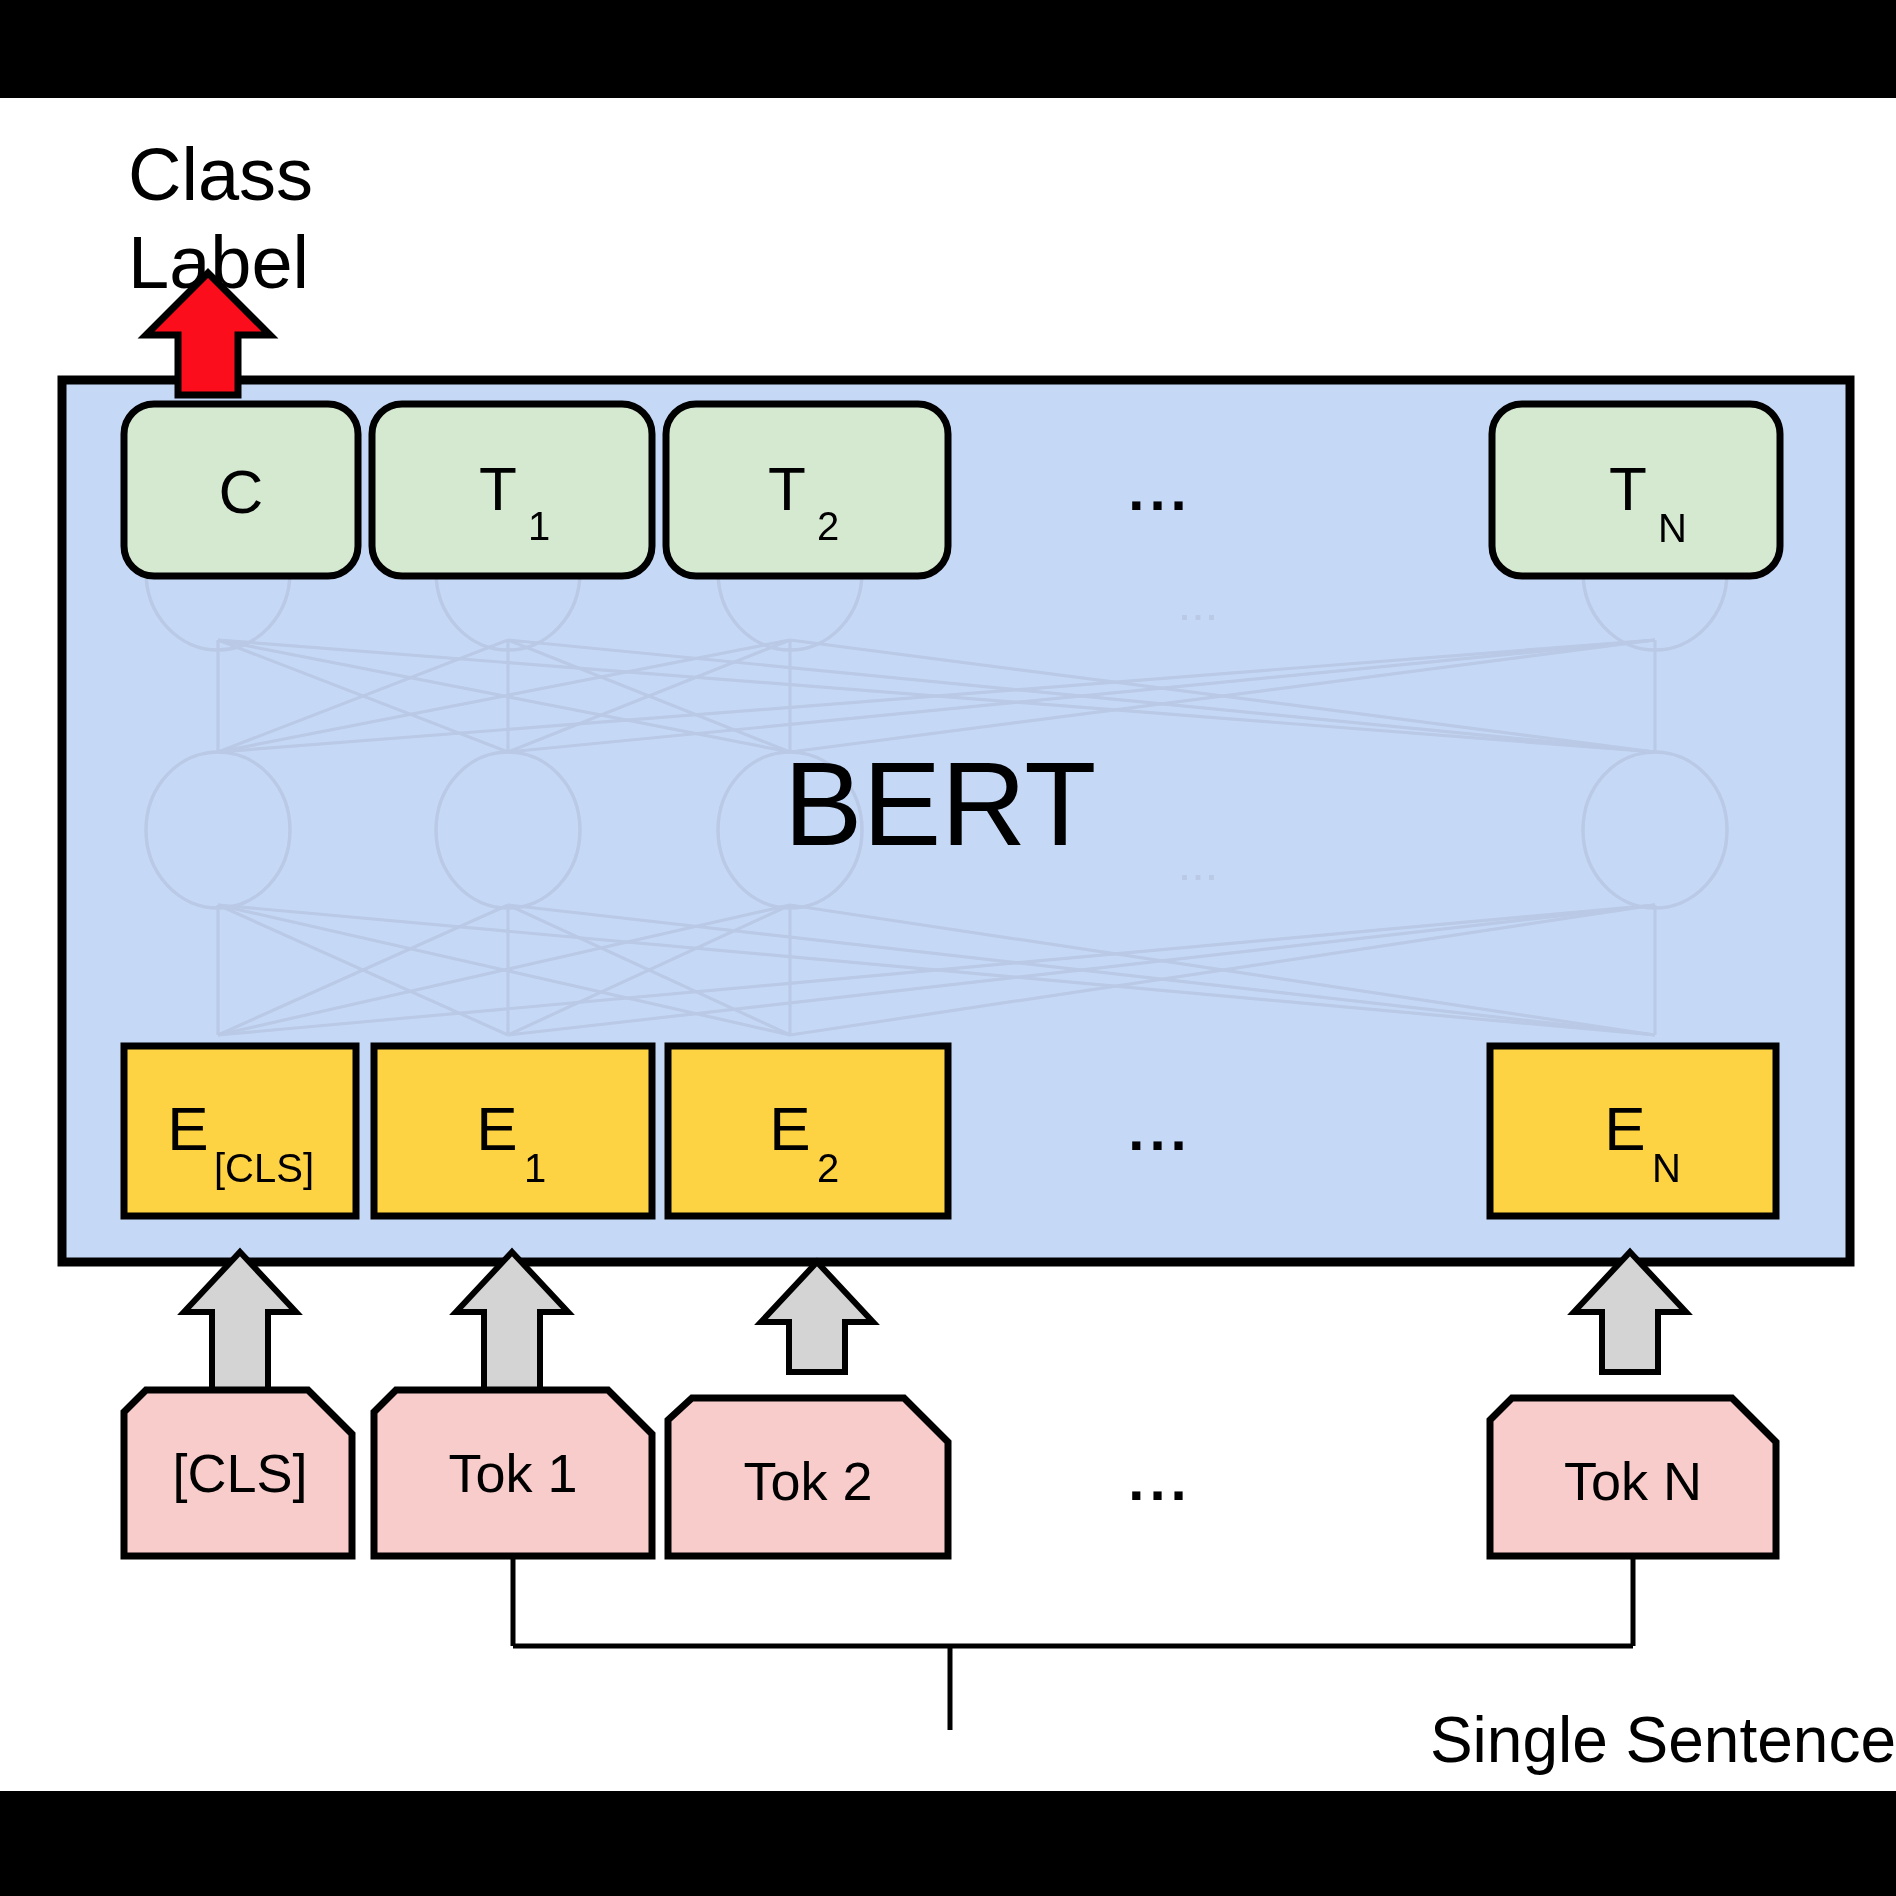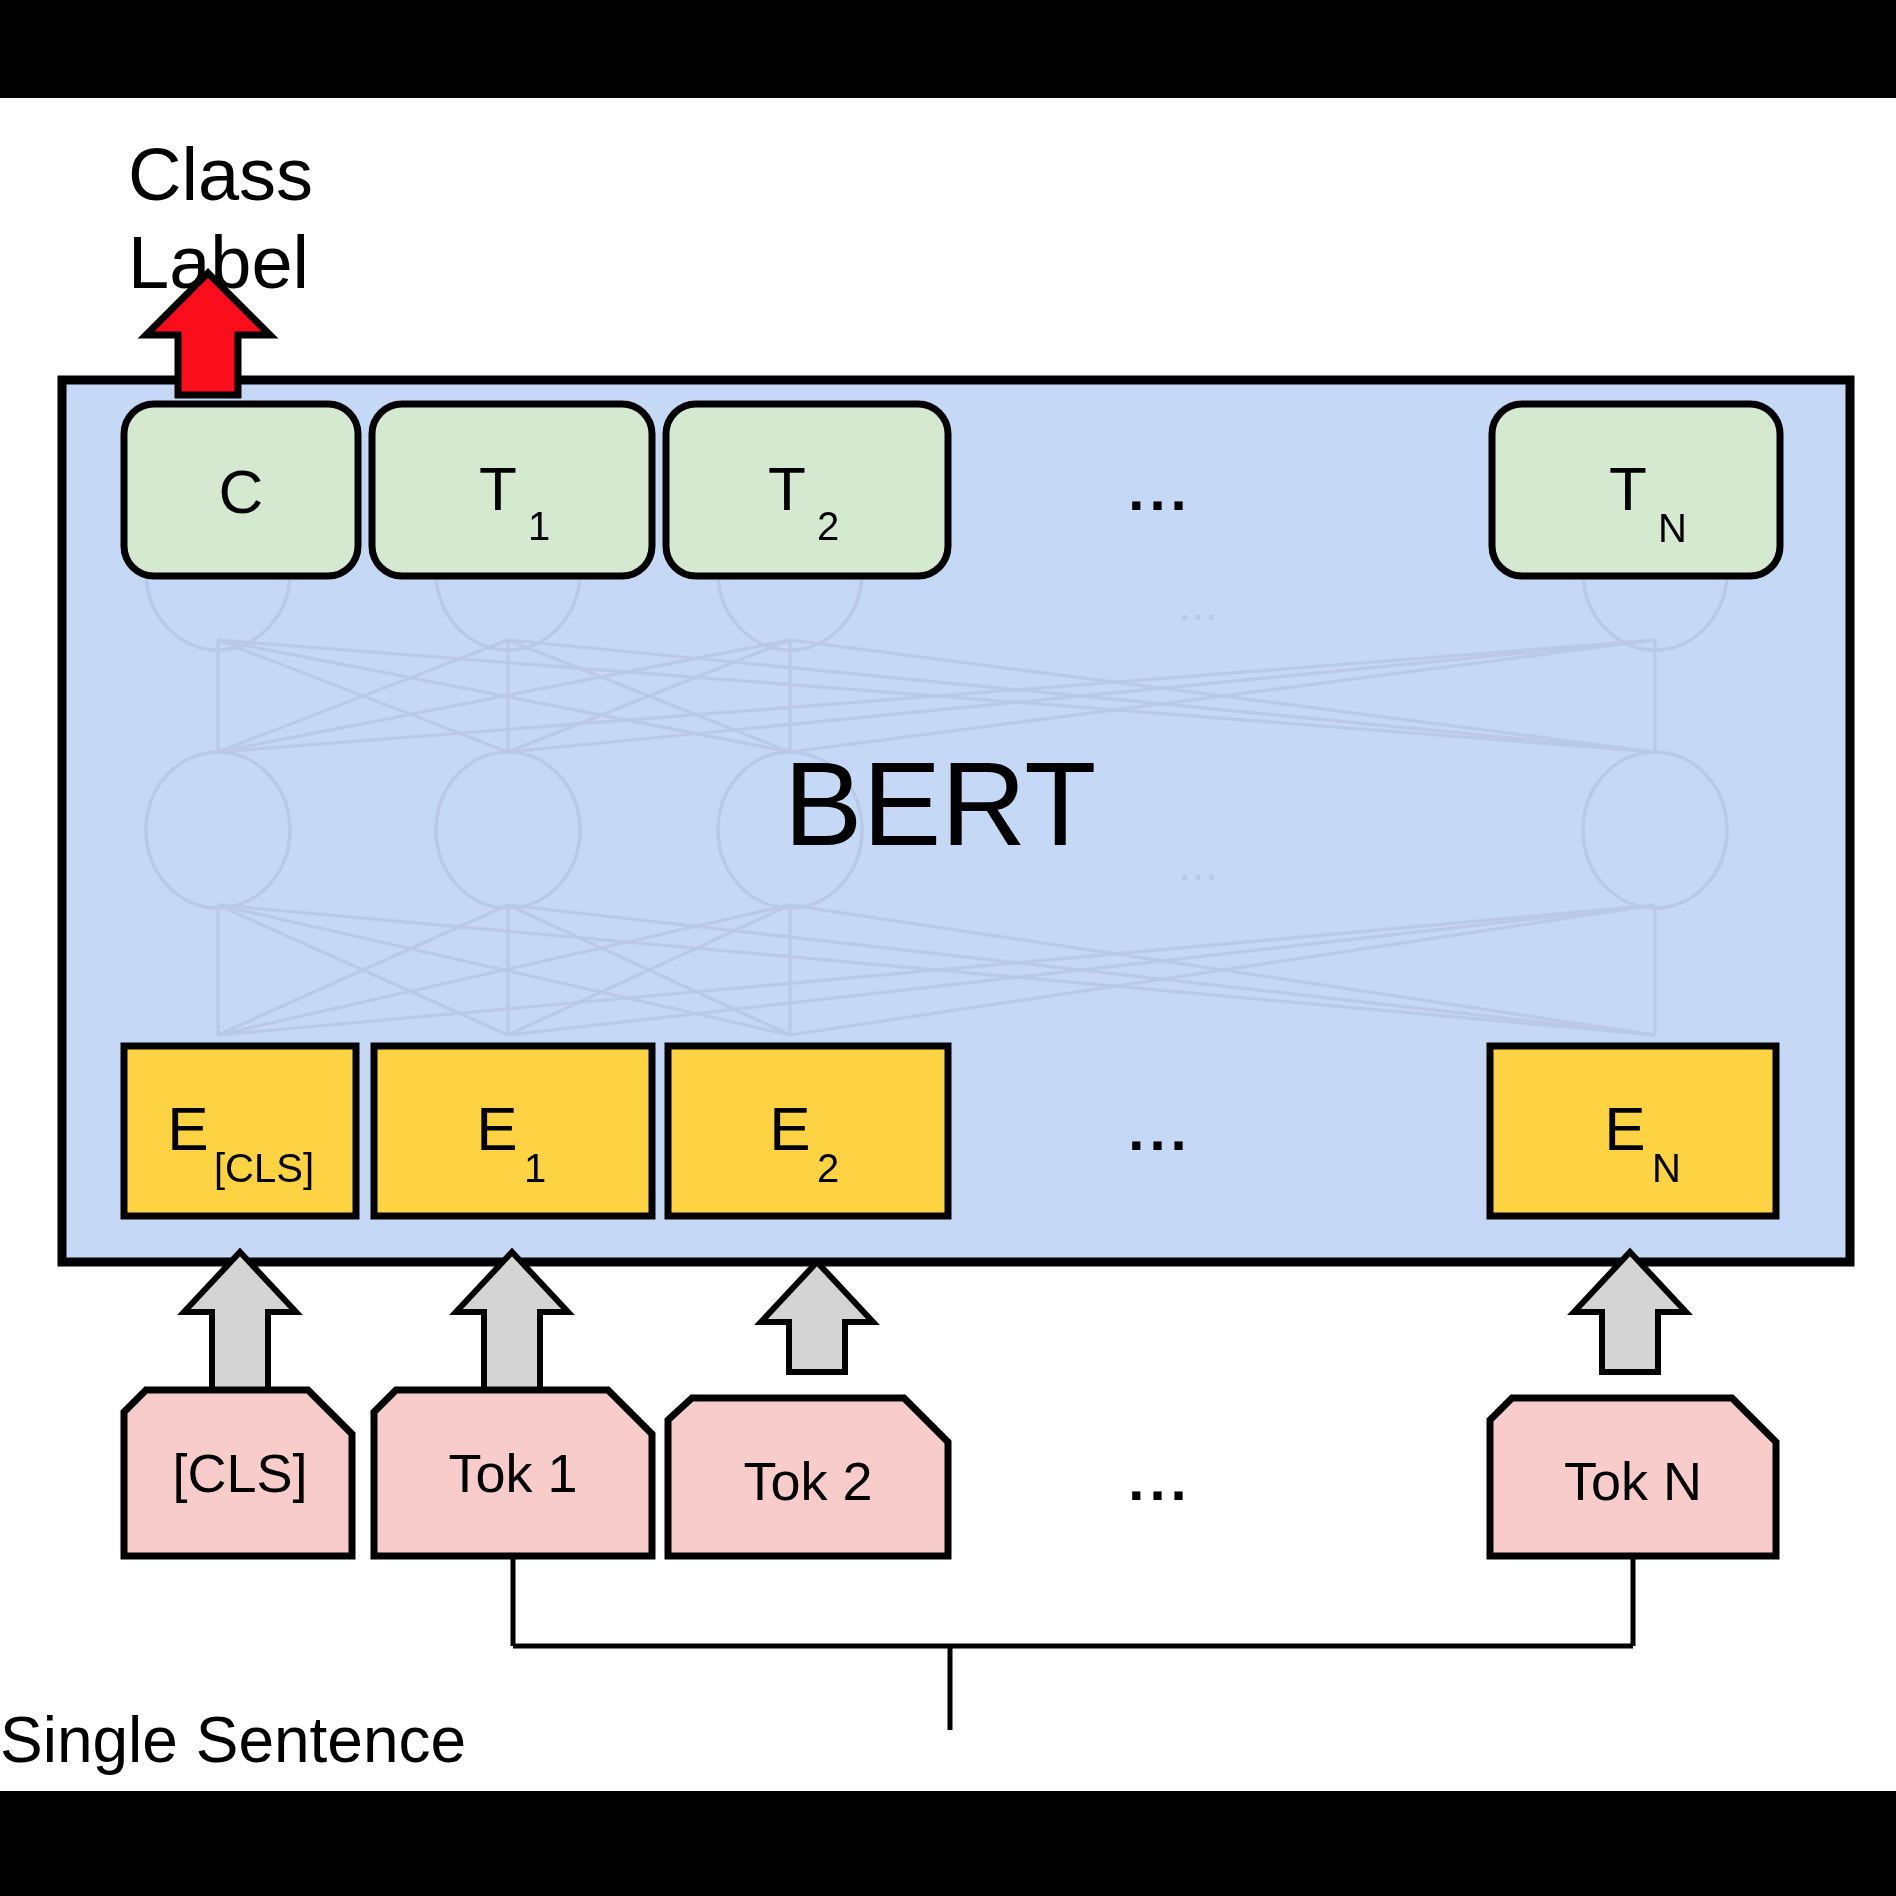--- a/index.html
+++ b/index.html
@@ -246,17 +246,17 @@
       <path class="bracket-line" d="M513,1556 L513,1646"></path>
       <path class="bracket-line" d="M1633,1556 L1633,1646"></path>
       <path class="bracket-line" d="M513,1646 L1633,1646"></path>
       <path class="bracket-line" d="M950,1646 L950,1730"></path>
     </g>
 
     <text class="lbl lbl-caption" x="950" y="1826" text-anchor="middle" style="fill:#000000" visibility="hidden">Single Sentence</text>
   </svg>
 
   <div style="position:absolute; left:0; top:1690px; width:1896px; height:100px;
-              display:flex; align-items:center; justify-content:flex-start;
+              display:flex; align-items:center; justify-content:flex-end;
               font-size:64px; color:#000;">
     <span>Single Sentence</span>
   </div>
 </div>
 
 </body></html>

